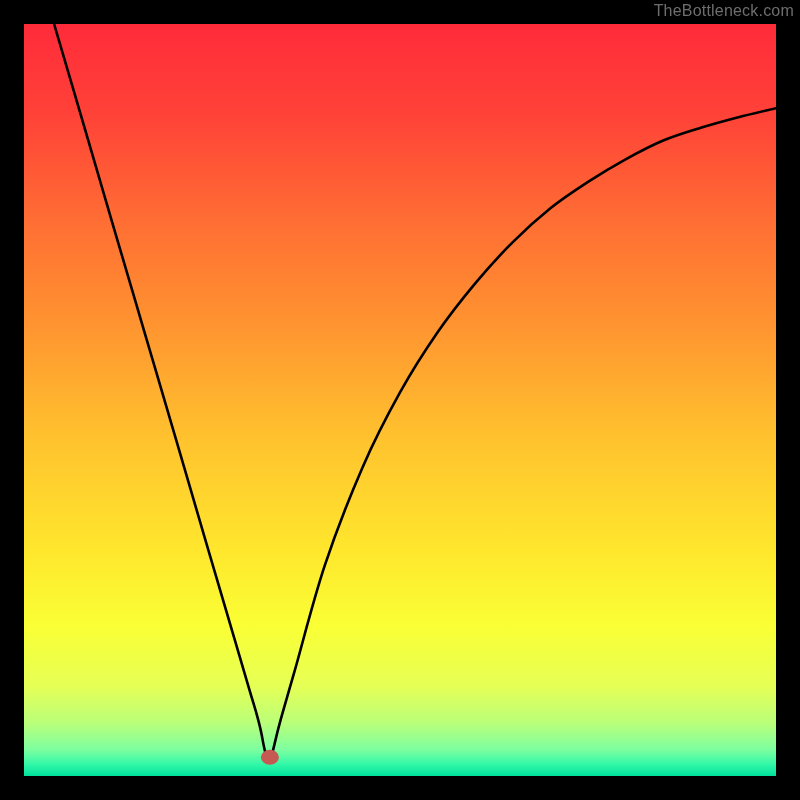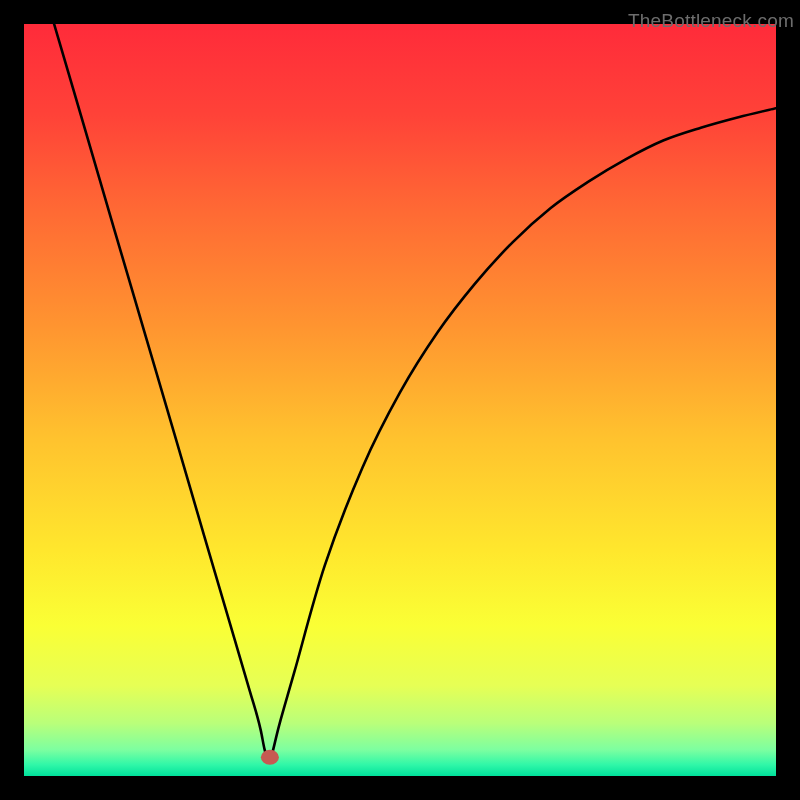--- a/index.html
+++ b/index.html
@@ -21,24 +21,24 @@
   }
   .plot-area {
     position: absolute;
     left: 0;
     top: 0;
     width: 752px;
     height: 752px;
   }
   .watermark {
     position: absolute;
-    top: 10px;
+    top: 2px;
     right: 6px;
     color: #6d6d6d;
-    font-size: 19px;
+    font-size: 16px;
     font-weight: 500;
     letter-spacing: 0.2px;
     user-select: none;
   }
   svg {
     display: block;
   }
 </style>
 </head>
 <body>

